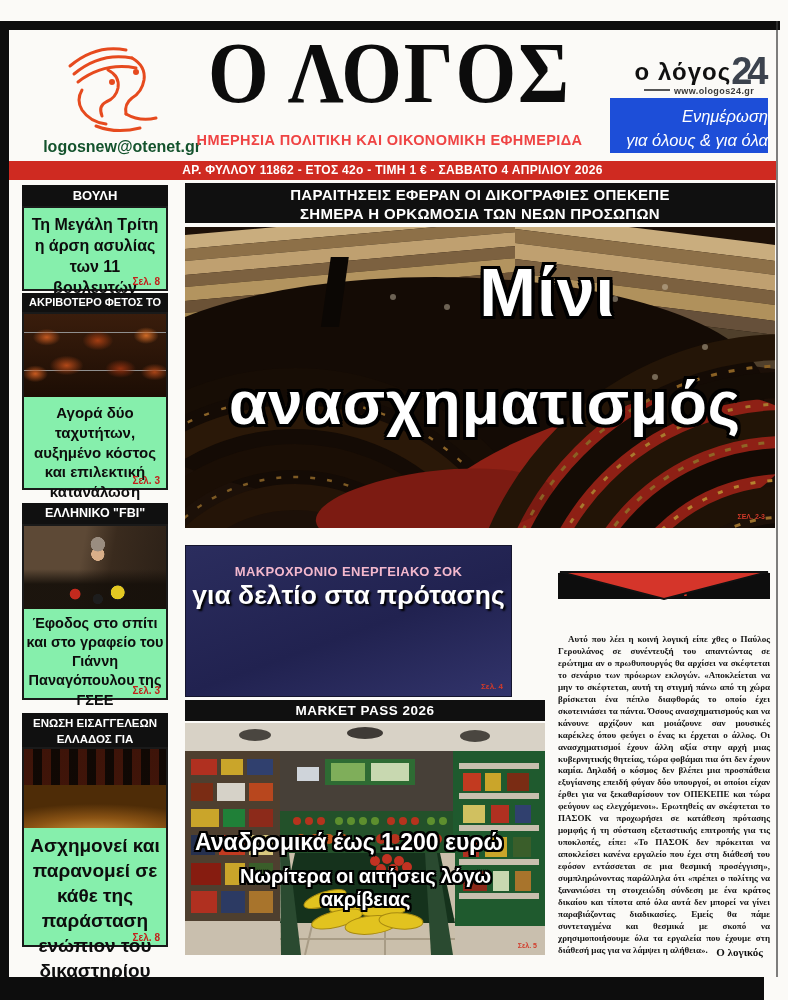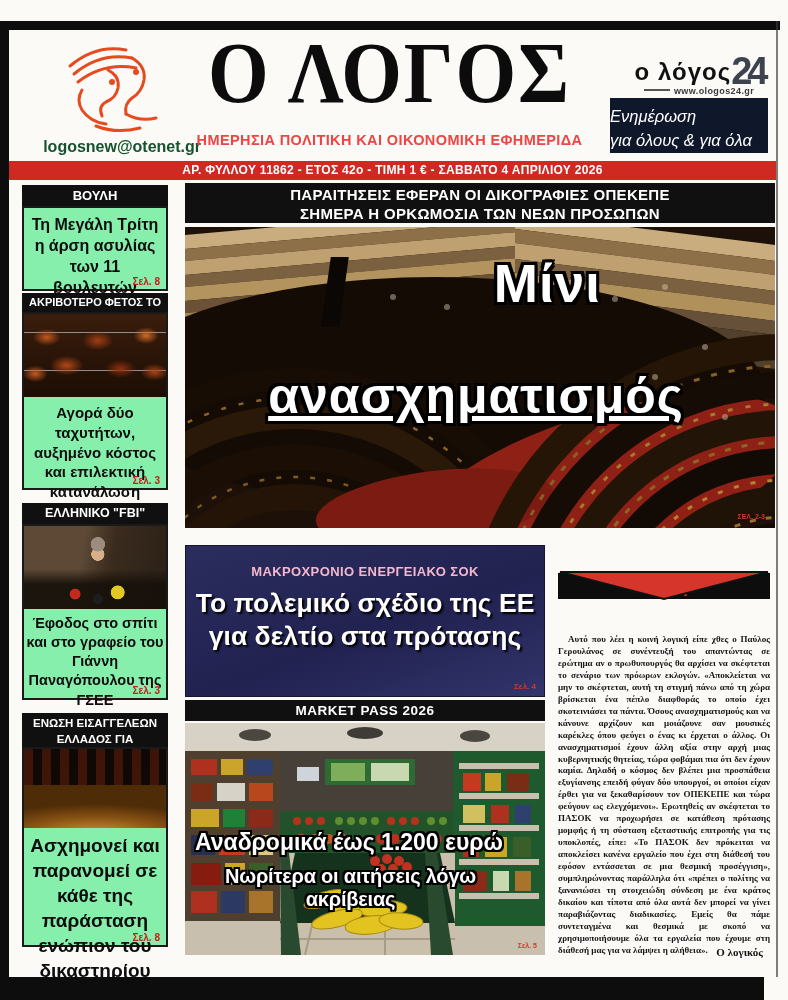--- a/index.html
+++ b/index.html
@@ -11,21 +11,21 @@
   .edge{background:#0d0d0d;}
 
   
   .masthead{font-family:"Liberation Serif",serif;font-weight:bold;color:#0c0c0c;font-size:78px;line-height:1;text-align:center;letter-spacing:2px;transform:scaleY(1.1);transform-origin:top;}
   .subtitle{font-weight:bold;font-size:14.5px;letter-spacing:.4px;color:#ef4444;text-align:center;}
   .email{font-weight:bold;font-size:16px;color:#14532d;text-align:right;}
   .sitelogo{font-weight:bold;font-size:24px;color:#101010;letter-spacing:1px;}
   .sitelogo .two4{font-size:38px;font-weight:bold;color:#3c434e;letter-spacing:-5px;vertical-align:-4px;}
   .siteurl{font-size:9px;font-weight:bold;color:#3a3a3a;letter-spacing:.4px;}
   .siteurl .dash{display:inline-block;width:26px;height:2px;background:#555;vertical-align:3px;margin-right:4px;}
-  .tagbox{background:#0f172a;color:#fff;text-align:left;font-style:italic;font-size:16.5px;line-height:1.45;padding-top:7px;}
+  .tagbox{background:#1d4ed8;color:#fff;text-align:right;font-style:italic;font-size:16.5px;line-height:1.45;padding-top:7px;}
   .issuebar{background:#cf2a21;color:#fff;font-weight:bold;font-size:12px;text-align:center;line-height:19px;letter-spacing:.3px;}
 
   
   .bar{background:#101010;color:#fff;font-weight:bold;text-align:center;}
   .sbox{background:#86efac;border:2px solid #1a1a1a;box-sizing:border-box;}
   .shead{font-weight:bold;color:#0d0d0d;text-align:center;line-height:1.32;}
   .pref{position:absolute;right:6px;bottom:2px;color:#c2201a;font-weight:bold;font-size:10px;}
   .img{overflow:hidden;}
 
   
@@ -199,28 +199,27 @@
           <circle cx="430" cy="72" r="3"></circle>
         <circle cx="262" cy="80" r="3"></circle>
           <circle cx="208" cy="70" r="3"></circle>
           <circle cx="480" cy="60" r="3"></circle>
         <circle cx="520" cy="120" r="3"></circle>
           <circle cx="470" cy="150" r="3"></circle>
           <circle cx="540" cy="190" r="3"></circle>
       </g>
       <rect x="150" y="30" width="18" height="70" fill="#0b0704" transform="skewX(-8)"></rect>
     </svg>
-    <div class="abs outline-big" style="left:36%;top:26px;width:300px;font-size:53px;letter-spacing:1px;">Μίνι</div>
-    <div class="abs outline-big" style="left:36px;top:140px;width:510px;font-size:50px;letter-spacing:1px;text-decoration:underline;">ανασχηματισμός</div>
+    <div class="abs outline-big" style="left:36%;top:26px;width:300px;font-size:68px;letter-spacing:1px;">Μίνι</div>
+    <div class="abs outline-big" style="left:44px;top:140px;width:510px;font-size:62px;letter-spacing:1px;">ανασχηματισμός</div>
     <div class="tinyref" style="right:10px;bottom:8px;">ΣΕΛ. 2-3</div>
   </div>
 
-  <div class="abs navy" style="left:185px;top:545px;width:360px;height:152px;">
+  <div class="abs navy" style="left:185px;top:545px;width:327px;height:152px;">
     <div class="kick" style="margin-top:18px;">ΜΑΚΡΟΧΡΟΝΙΟ ΕΝΕΡΓΕΙΑΚΟ ΣΟΚ</div>
-    <div class="head" style="margin-top:8px;">Το πολεμικό σχέδιο της ΕΕ</div>
     <div class="head">για δελτίο στα πρότασης</div>
     <div class="tinyref" style="right:8px;bottom:5px;font-size:8px;">Σελ. 4</div>
   </div>
 
   <div class="abs bar" style="left:185px;top:700px;width:360px;height:21px;font-size:13.5px;line-height:21px;letter-spacing:.5px;">MARKET PASS 2026</div>
 
   <div class="abs img" style="left:185px;top:723px;width:360px;height:232px;">
     <svg width="360" height="232" viewBox="0 0 360 232">
       <rect width="360" height="232" fill="#c9bfae"></rect>
       <rect width="360" height="30" fill="#d8d2c6"></rect>
@@ -325,21 +324,21 @@
         <ellipse cx="168" cy="182" rx="24" ry="8" transform="rotate(-10 168 182)"></ellipse>
         <ellipse cx="198" cy="186" rx="24" ry="8" transform="rotate(-4 198 186)"></ellipse>
         <ellipse cx="152" cy="196" rx="26" ry="8" transform="rotate(-14 152 196)"></ellipse>
         <ellipse cx="186" cy="202" rx="26" ry="9" transform="rotate(-6 186 202)"></ellipse>
         <ellipse cx="216" cy="198" rx="22" ry="8" transform="rotate(4 216 198)"></ellipse>
       </g>
       <polygon points="104,130 116,232 96,232 95,130" fill="#2a4a30"></polygon>
       <polygon points="252,130 268,232 246,232 240,130" fill="#2a4a30"></polygon>
     </svg>
     <div class="abs outline-sm" style="left:0;top:106px;width:328px;font-size:23px;">Αναδρομικά έως 1.200 ευρώ</div>
-    <div class="abs outline-sm" style="left:0;top:142px;width:331px;font-size:20px;letter-spacing:-.2px;">Νωρίτερα οι αιτήσεις λόγω ακρίβειας</div>
+    <div class="abs outline-sm" style="left:15px;top:142px;width:331px;font-size:20px;letter-spacing:-.2px;">Νωρίτερα οι αιτήσεις λόγω ακρίβειας</div>
     <div class="tinyref" style="right:8px;bottom:6px;">Σελ. 5</div>
   </div>
 
   <div class="abs op-bar" style="left:558px;top:545px;width:212px;height:26px;margin-top:28px;">Θέση</div>
   <div class="abs" style="left:558px;top:571px;width:212px;height:30px;">
     <svg width="212" height="30" viewBox="0 0 212 30">
       <polygon points="2,1 210,1 106,28" fill="#d5352a" stroke="#111" stroke-width="2"></polygon>
     </svg>
   </div>
   <div class="abs op-body" style="left:558px;top:634px;width:212px;text-indent:10px;">Αυτό που λέει η κοινή λογική είπε χθες ο Παύλος Γερουλάνος σε συνέντευξή του απαντώντας σε ερώτημα αν ο πρωθυπουργός θα αρχίσει να σκέφτεται το σενάριο των πρόωρων εκλογών. «Αποκλείεται να μην το σκέφτεται, αυτή τη στιγμή πάνω από τη χώρα βρίσκεται ένα πέπλο διαφθοράς το οποίο έχει σκοτεινιάσει τα πάντα. Όσους ανασχηματισμούς και να κάνουνε αρχίζουν και μοιάζουνε σαν μουσικές καρέκλες όπου φεύγει ο ένας κι έρχεται ο άλλος. Οι ανασχηματισμοί έχουν άλλη αξία στην αρχή μιας κυβερνητικής θητείας, τώρα φοβάμαι πια ότι δεν έχουν καμία. Δηλαδή ο κόσμος δεν βλέπει μια προσπάθεια εξυγίανσης επειδή φύγαν δύο υπουργοί, οι οποίοι είχαν έρθει για να ξεκαθαρίσουν τον ΟΠΕΚΕΠΕ και τώρα φεύγουν ως ελεγχόμενοι». Ερωτηθείς αν σκέφτεται το ΠΑΣΟΚ να προχωρήσει σε κατάθεση πρότασης μομφής ή τη σύσταση εξεταστικής επιτροπής για τις υποκλοπές, είπε: «Το ΠΑΣΟΚ δεν πρόκειται να αποκλείσει κανένα εργαλείο που έχει στη διάθεσή του εφόσον εντάσσεται σε μια θεσμική προσέγγιση», συμπληρώνοντας παράλληλα ότι «πρέπει ο πολίτης να ξανανιώσει τη στοιχειώδη σύνδεση με ένα κράτος δικαίου και τίποτα από όλα αυτά δεν μπορεί να γίνει παραβιάζοντας διαδικασίες. Εμείς θα πάμε συντεταγμένα και θεσμικά με σκοπό να χρησιμοποιήσουμε όλα τα εργαλεία που έχουμε στη διάθεσή μας για να λάμψει η αλήθεια».</div>

